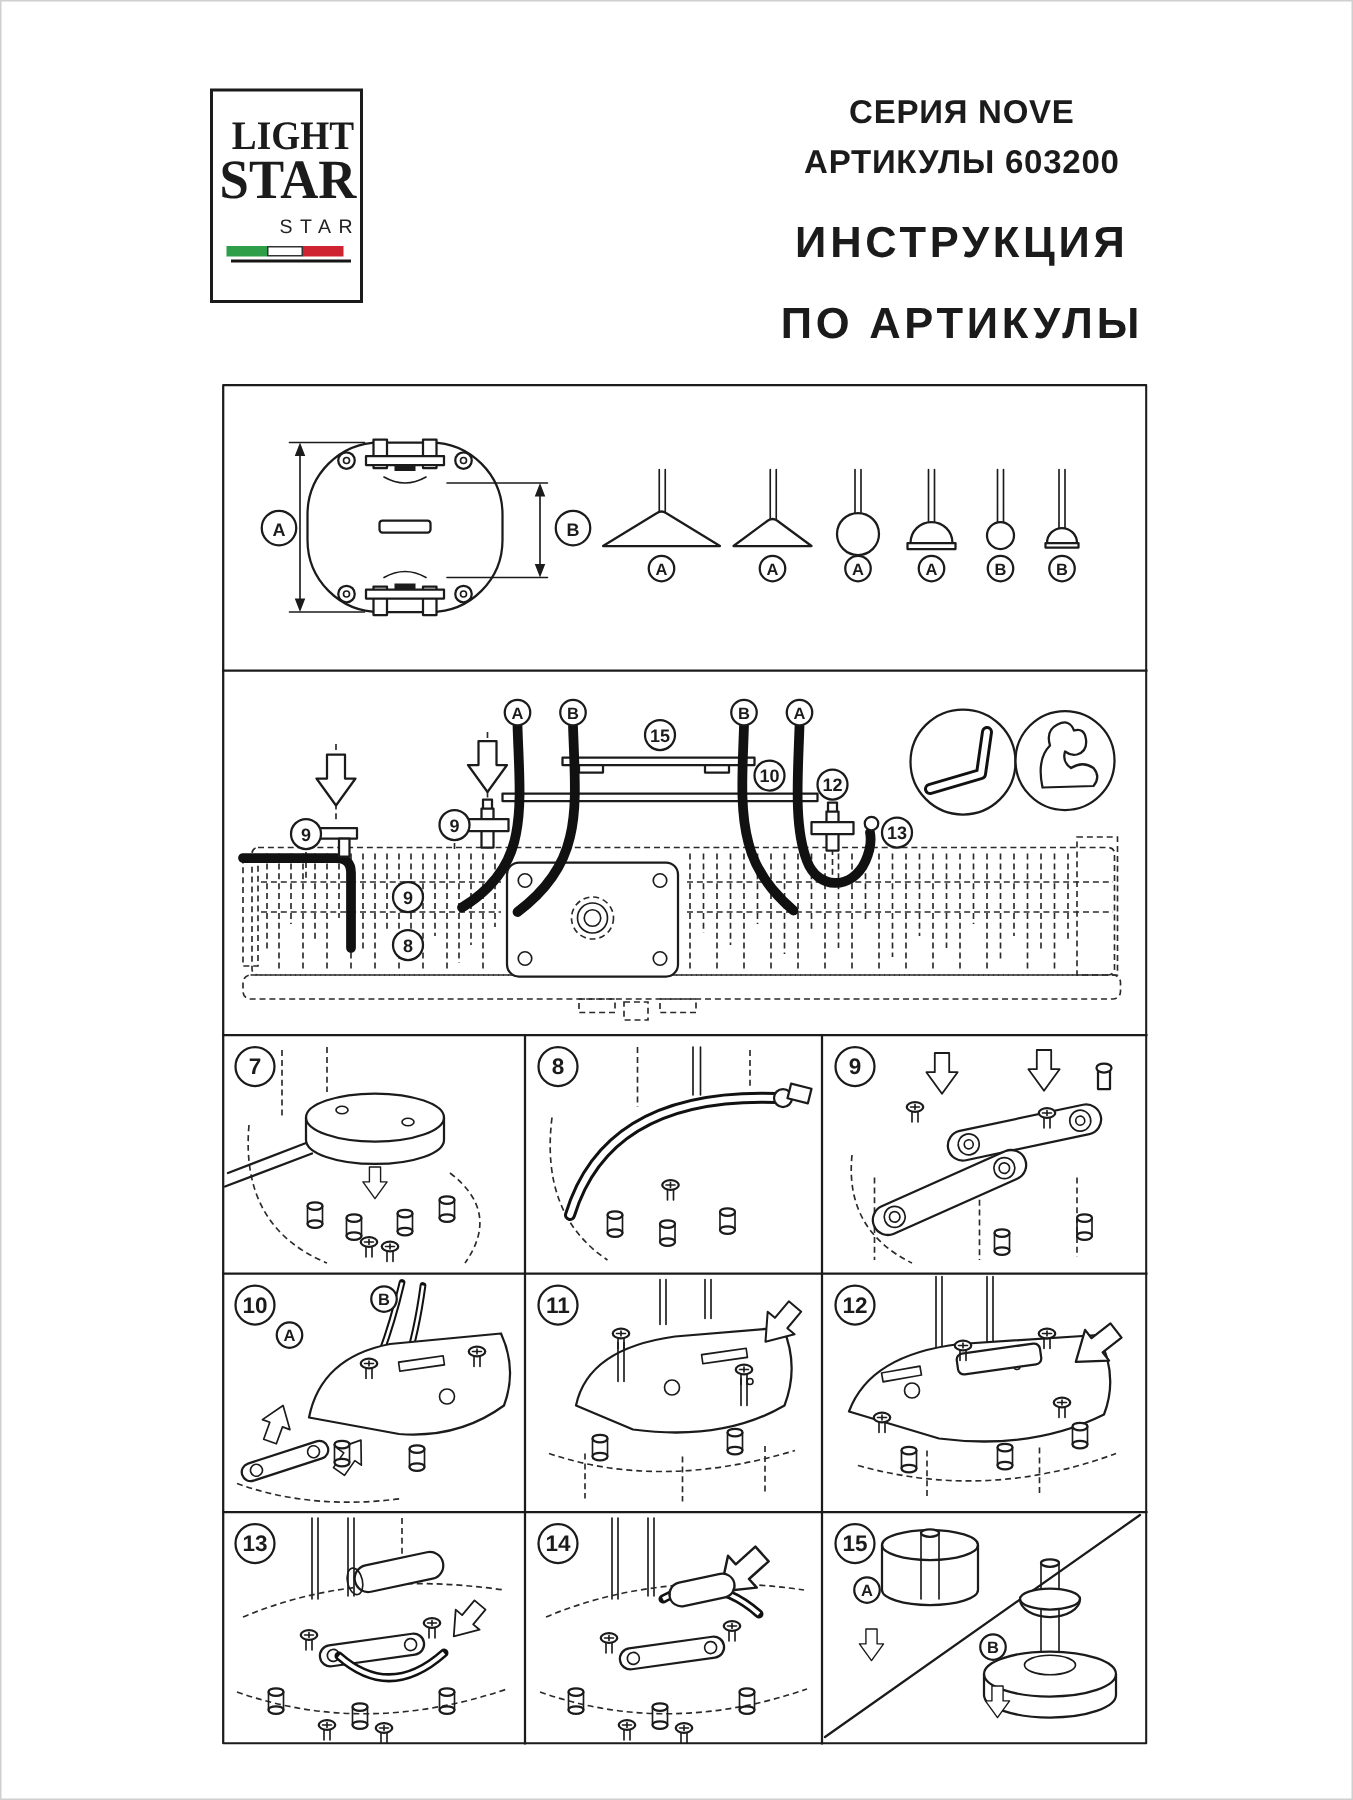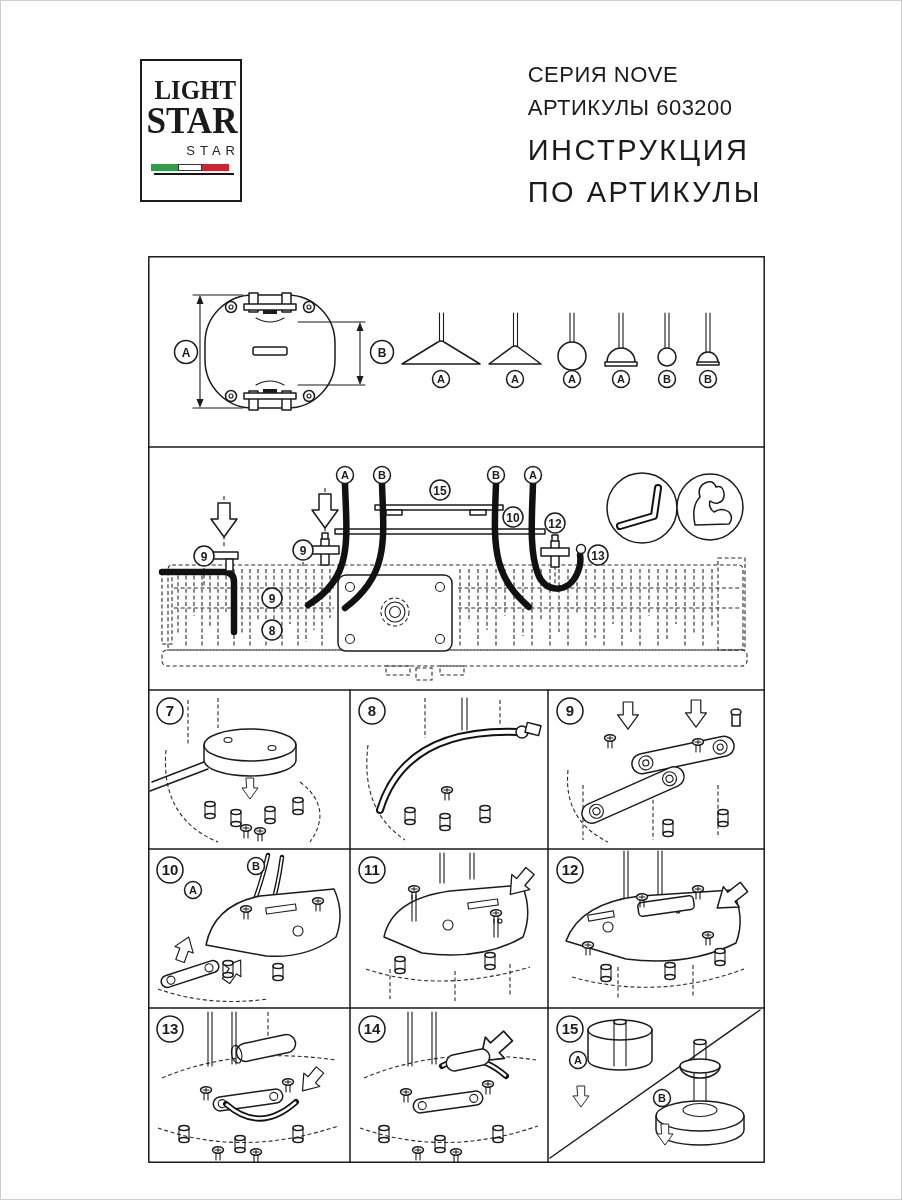--- a/index.html
+++ b/index.html
@@ -12,23 +12,23 @@
               font-weight:bold;font-size:27px;line-height:1;transform:scaleX(.92);letter-spacing:0;}
   .logo-star{display:inline-block;font-family:"Liberation Serif",serif;font-weight:bold;
              font-size:37px;line-height:.92;transform:scaleX(.95);}
   .logo-group{margin-top:5px;font-size:13px;letter-spacing:5px;padding-left:5px;color:#222;}
   .flag{display:flex;width:80px;height:7px;margin:6px auto 0;}
   .flag .g{width:27px;background:#2f9e48;}
   .flag .w{width:24px;background:#fff;border:1px solid #333;box-sizing:border-box;}
   .flag .r{width:27px;background:#cf2332;}
   .flag-shadow{width:80px;height:2px;background:#151515;margin:2px auto 0;transform:translateX(3px);}
   
-  .head{position:absolute;top:58px;right:140px;text-align:left;font-weight:normal;}
+  .head{position:absolute;top:58px;right:140px;text-align:center;font-weight:bold;}
   .head .sub{font-size:22px;line-height:33px;letter-spacing:.5px;}
-  .head .title{font-size:29px;line-height:32px;letter-spacing:2.5px;margin-top:10px;}
+  .head .title{font-size:29px;line-height:32px;letter-spacing:2.5px;margin-top:22px;}
   
   .diagrams{position:absolute;left:148px;top:256px;}
   svg .ln{stroke:#1b1b1b;fill:none;stroke-width:1.5;stroke-linejoin:round;stroke-linecap:round;}
   svg .thin{stroke-width:1.1;}
   svg .wf{fill:#fff;}
   svg .dash{stroke:#2a2a2a;fill:none;stroke-width:1.1;stroke-dasharray:4 2.6;}
   svg .cable{stroke:#111;fill:none;stroke-width:6.5;stroke-linecap:round;}
   svg .ink{fill:#1b1b1b;stroke:none;}
   svg text{font-family:"Liberation Sans",sans-serif;font-weight:bold;fill:#1b1b1b;text-anchor:middle;}
   svg .t11{font-size:11px;} svg .t12{font-size:12px;} svg .t15{font-size:15px;}

